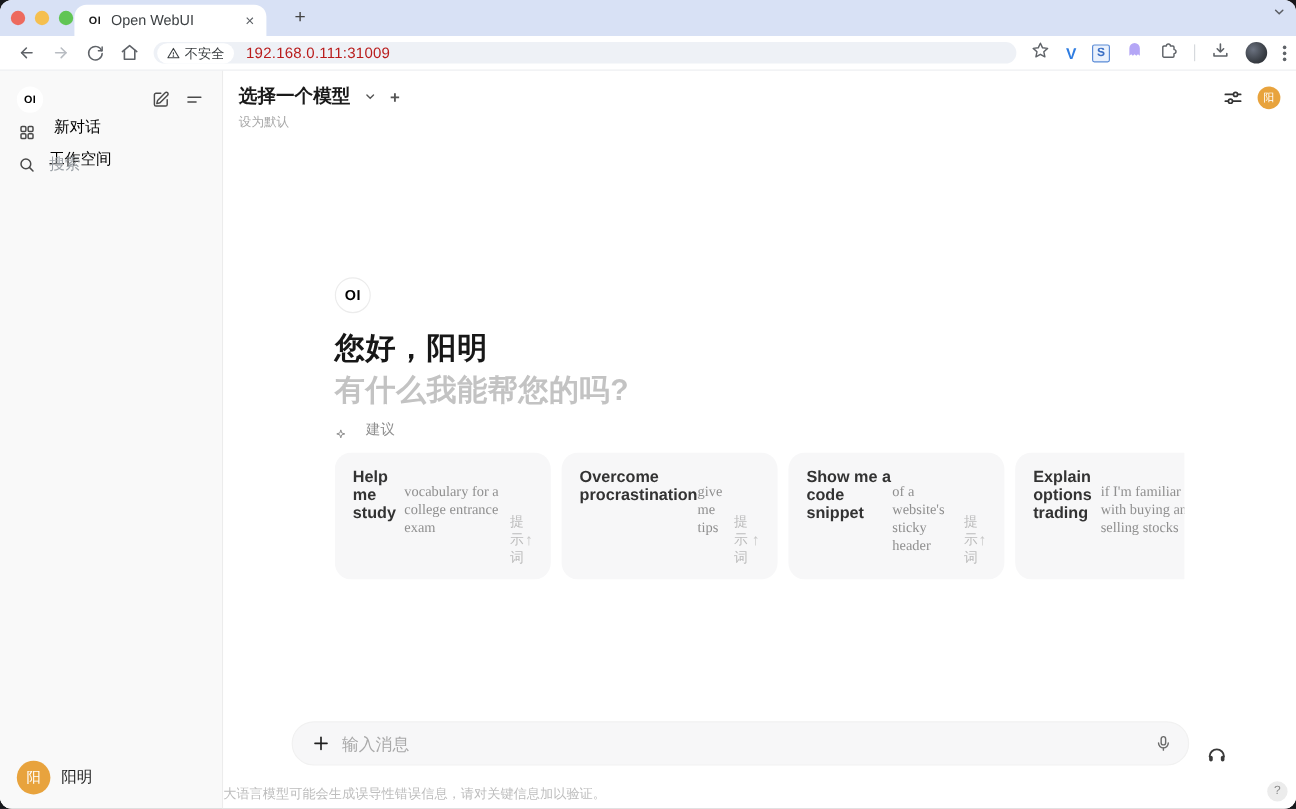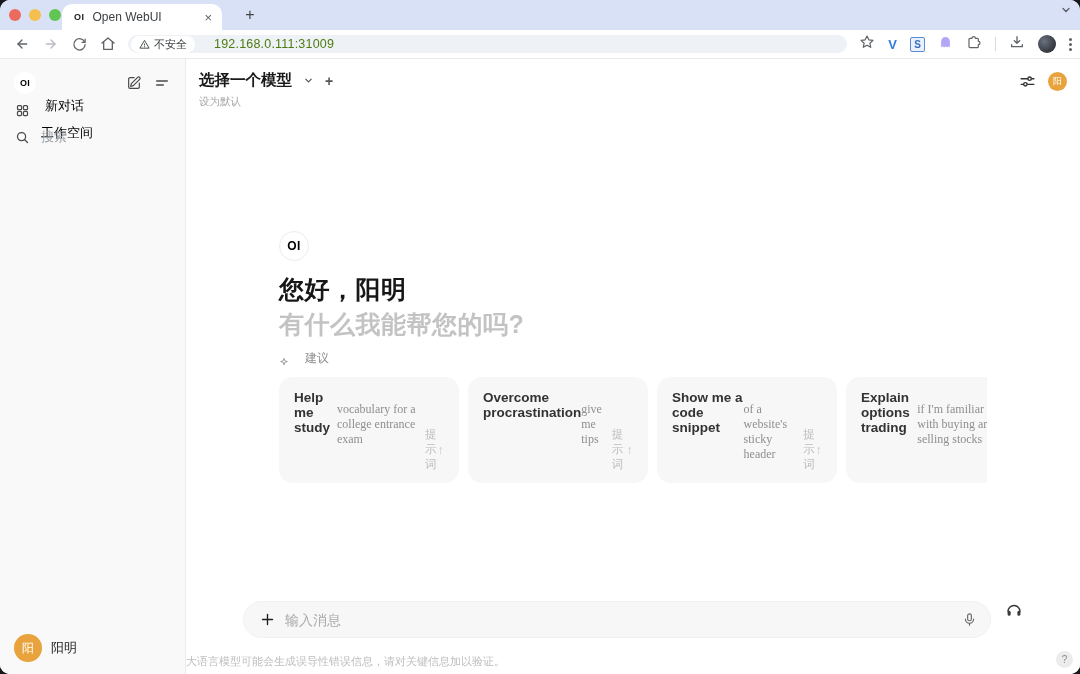--- a/index.html
+++ b/index.html
@@ -17,21 +17,21 @@
   .tab-close { font-size:13px; color:#5f6368; cursor:default; padding:0 2px; }
   .newtab { position:absolute; left:238px; top:3px; width:24px; height:24px; display:flex; align-items:center; justify-content:center; color:#444; font-size:16px; }
   .tabsearch { position:absolute; right:8px; top:4px; color:#5a5d63; display:flex; }
 
   .toolbar { height:29px; background:#fff; border-bottom:1px solid #e8eaed; display:flex; align-items:center; padding:0 8px; flex:none; }
   .nav-icons { display:flex; align-items:center; gap:13px; margin-left:6px; color:#5f6368; }
   .nav-icons svg { display:block; }
   .icon-fwd { color:#b8bcc2; }
   .omnibox { flex:1; height:18px; background:#eef1f6; border-radius:11px; margin:0 12px; display:flex; align-items:center; padding:0 10px 0 3px; }
   .sec-chip { background:#fff; border-radius:9px; height:17px; display:flex; align-items:center; gap:4px; padding:0 8px; color:#3c4043; font-size:11px; }
-  .url { margin-left:19px; font-size:12.5px; color:#4d7c0f; letter-spacing:0.2px; }
+  .url { margin-left:10px; font-size:12.5px; color:#b91c1c; letter-spacing:0.2px; }
   .tb-right { display:flex; align-items:center; gap:13px; color:#5f6368; }
   .ext-v { color:#2f7de1; font-weight:800; font-size:13px; font-family:"Liberation Sans",sans-serif; }
   .ext-s { width:15px; height:15px; border:1.5px solid #5a8bd6; border-radius:2px; color:#3a6fc4; font-size:10px; font-weight:800; display:flex; align-items:center; justify-content:center; background:#eaf1fc; }
   .tb-sep { width:1px; height:14px; background:#d6d9dd; }
   .tb-avatar { width:18px; height:18px; border-radius:50%; background:radial-gradient(circle at 35% 35%, #6b7280 0%, #3a3f46 60%, #24272b 100%); }
   .dots { display:flex; flex-direction:column; gap:2px; }
   .dots i { width:3px; height:3px; background:#5f6368; border-radius:50%; }
 
   
   .app { flex:1; display:flex; min-height:0; background:#fff; }
@@ -62,21 +62,21 @@
   .hero-h2 { margin-top:2px; font-size:25px; font-weight:700; color:#c3c3c3; letter-spacing:0.5px; }
   .sugg-label { margin-top:9px; display:flex; align-items:flex-end; gap:16px; font-size:12px; color:#8f8f8f; }
   .cards { margin-top:10px; display:flex; gap:9px; overflow:hidden; width:708px; }
   .card { flex:none; width:180px; height:106px; background:#f7f7f8; border-radius:14px; padding:13px 15px 11px 15px; display:flex; flex-direction:row; cursor:pointer; }
   .card-title { font-size:13.5px; font-weight:600; color:#333; }
   .card-sub { font-size:12px; color:#8f8f8f; margin-top:12px; line-height:1.25;font-family:Liberation Serif, serif; }
   .card-foot { margin-top:auto; display:flex; justify-content:space-between; align-items:center; color:#bcbcbc; font-size:11.5px; }
   .card-arrow { color:#c7c7c7; font-size:13px; }
 
   .composer { position:absolute; left:0; right:0; bottom:5px; }
-  .composer-row { display:flex; align-items:flex-start; justify-content:center; gap:14px; }
+  .composer-row { display:flex; align-items:flex-end; justify-content:center; gap:14px; }
   .input-pill { width:748px; height:37px; background:#f7f7f8; border:1px solid #f1f1f1; border-radius:19px; display:flex; align-items:center; padding:0 13px; }
   .plus-btn { width:20px; height:20px; display:flex; align-items:center; justify-content:center; color:#1f1f1f; flex:none; }
   .msg-input { flex:1; border:none; outline:none; background:transparent; font-size:14px; color:#333; margin-left:8px; font-family:inherit; }
   .msg-input::placeholder { color:#a9a9a9; }
   .mic-btn { color:#6b6b6b; display:flex; flex:none; }
   .call-btn { color:#3a3a3a; display:flex; flex:none; }
   .footer-note { text-align:left; font-size:11px; color:#bdbdbd; margin-top:16px; }
   .help-btn { position:absolute; right:7px; bottom:1px; width:17px; height:17px; border-radius:50%; background:#ececec; color:#8a8a8a; font-size:10px; display:flex; align-items:center; justify-content:center; }
 </style>
 </head>

